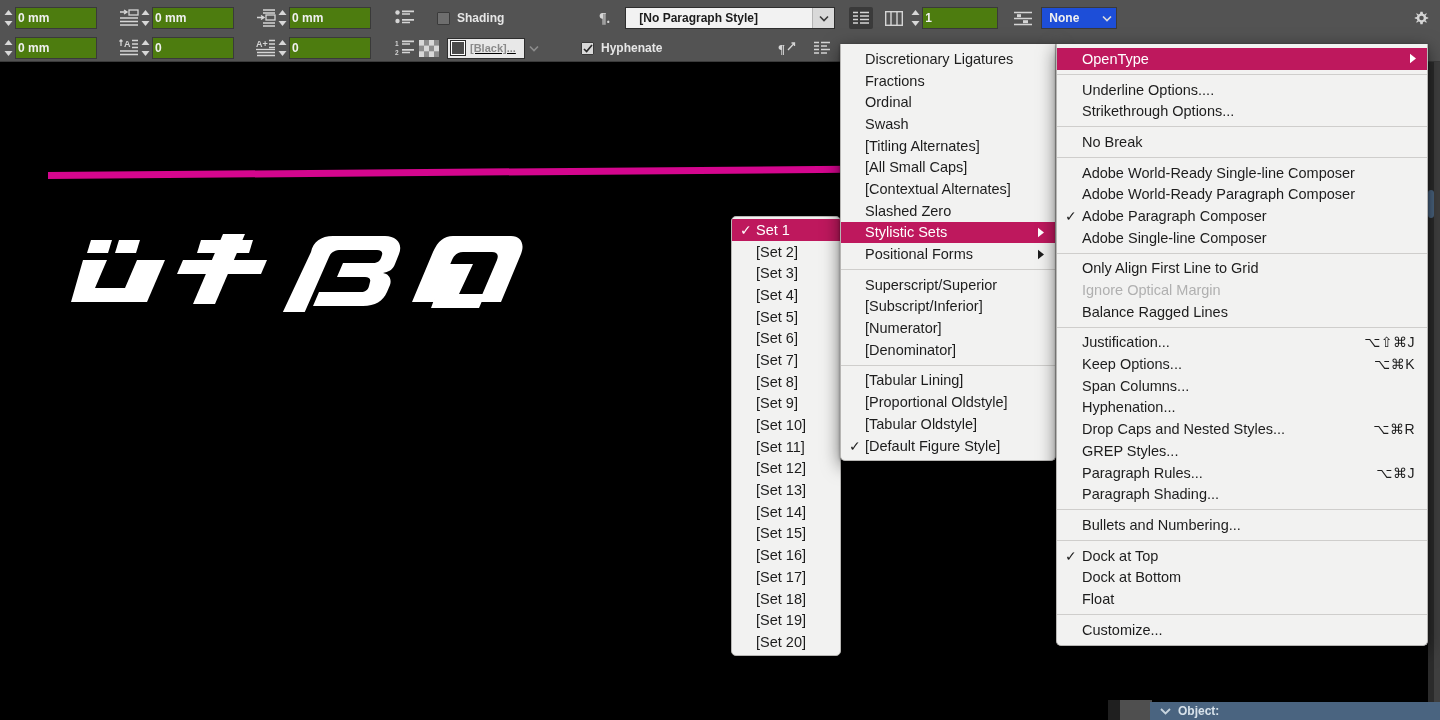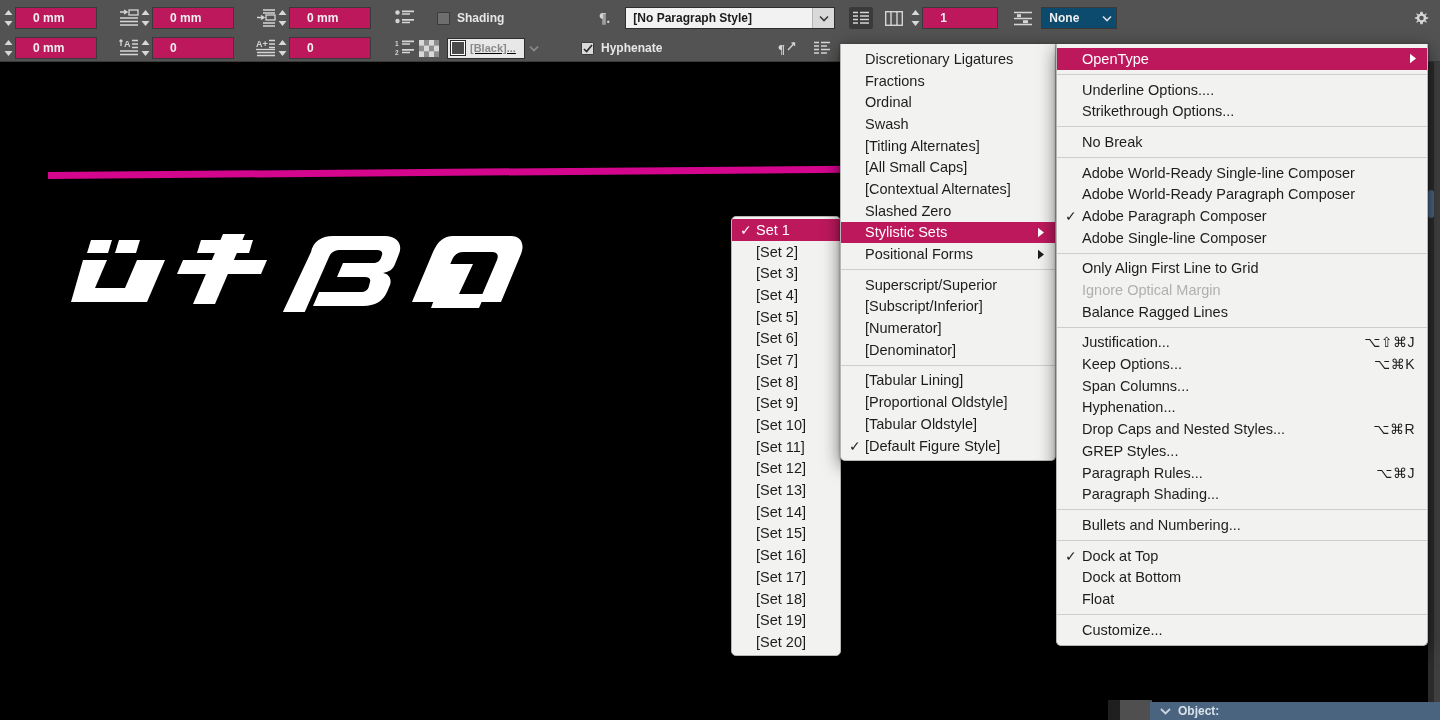--- a/index.html
+++ b/index.html
@@ -47,25 +47,25 @@
   .grp { display: flex; align-items: center; }
 
   
   .stepper {
     display: flex; flex-direction: column; justify-content: center;
     align-items: center; width: 13px; height: 24px;
     color: #d8d8d8;
   }
   .stepper svg { display: block; }
   .numfield {
-    height: 22px; background: #be185d;
+    height: 22px; background: #4d7c0f;
     border: 1px solid #3a3a3a;
     color: #f0f0f0; font-size: 12px; font-weight: bold;
     display: flex; align-items: center;
-    padding-left: 17px;
+    padding-left: 2px;
     font-family: "Liberation Sans", sans-serif;
   }
   .nf-w { width: 82px; }
 
   .ticon { color: #d5d5d5; display: flex; align-items: center; justify-content: center; }
   .ticon svg { display: block; }
 
   
   .cbox {
     width: 13px; height: 13px; background: #6e6e6e;
@@ -91,38 +91,38 @@
   .mini-drop {
     width: 17px; height: 21px; display: flex;
     align-items: center; justify-content: center; color: #8d8d8d;
   }
 
   
   .pstyle {
     height: 22px; width: 210px;
     background: #f2f2f2; border: 1px solid #2e2e2e;
     display: flex; align-items: center; justify-content: space-between;
-    padding-left: 7px;
+    padding-left: 13px;
   }
   .pstyle-txt { font-size: 12px; color: #1b1b1b; font-weight: bold; }
   .pstyle-arrow {
     width: 22px; height: 20px; background: #d9d9d9;
     border-left: 1px solid #b4b4b4;
     display: flex; align-items: center; justify-content: center;
     color: #3a3a3a;
   }
   .tgl {
     width: 24px; height: 22px; border-radius: 2px;
     display: flex; align-items: center; justify-content: center;
     color: #d5d5d5;
   }
   .tgl.active { background: #3a3a3a; }
 
   .selectbox {
-    height: 22px; width: 76px; background: #0c4a6e;
+    height: 22px; width: 76px; background: #1d4ed8;
     border: 1px solid #3a3a3a;
     display: flex; align-items: center; justify-content: space-between;
     padding-left: 7px; padding-right: 4px;
     color: #f0f0f0; font-size: 12px; font-weight: bold;
   }
 
   
   .menu {
     position: absolute;
     background: #f2f2f1;

